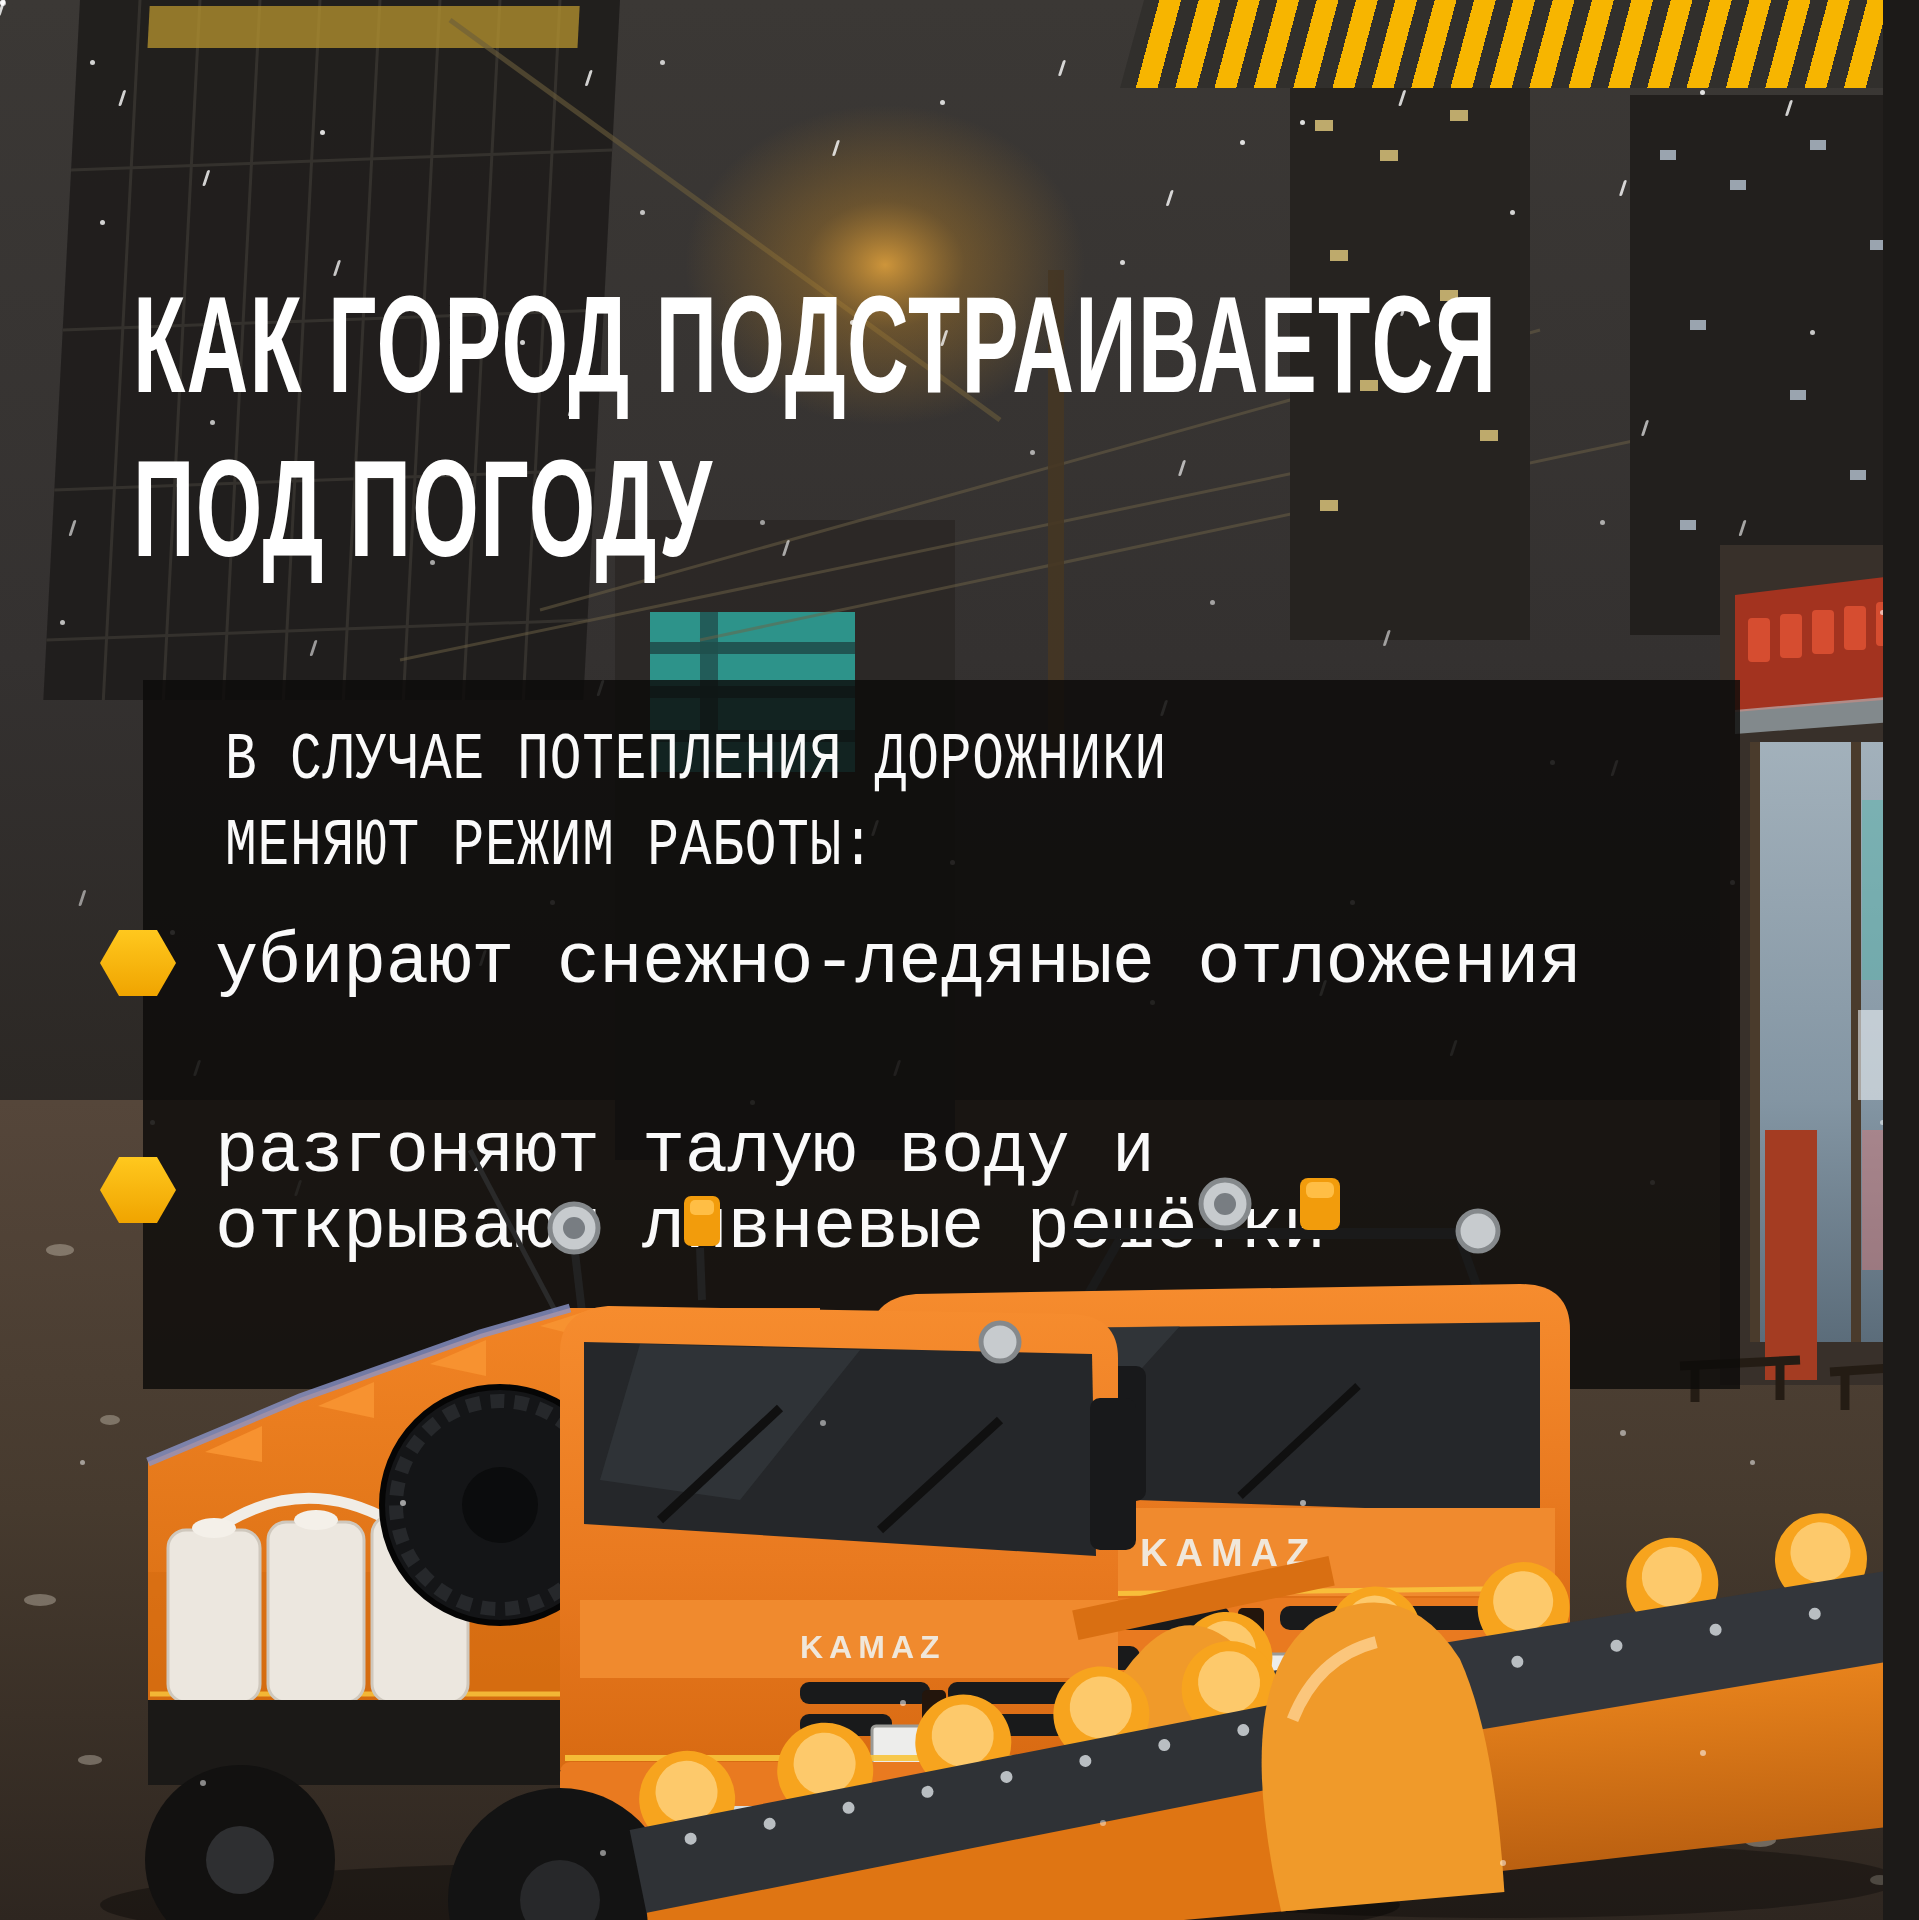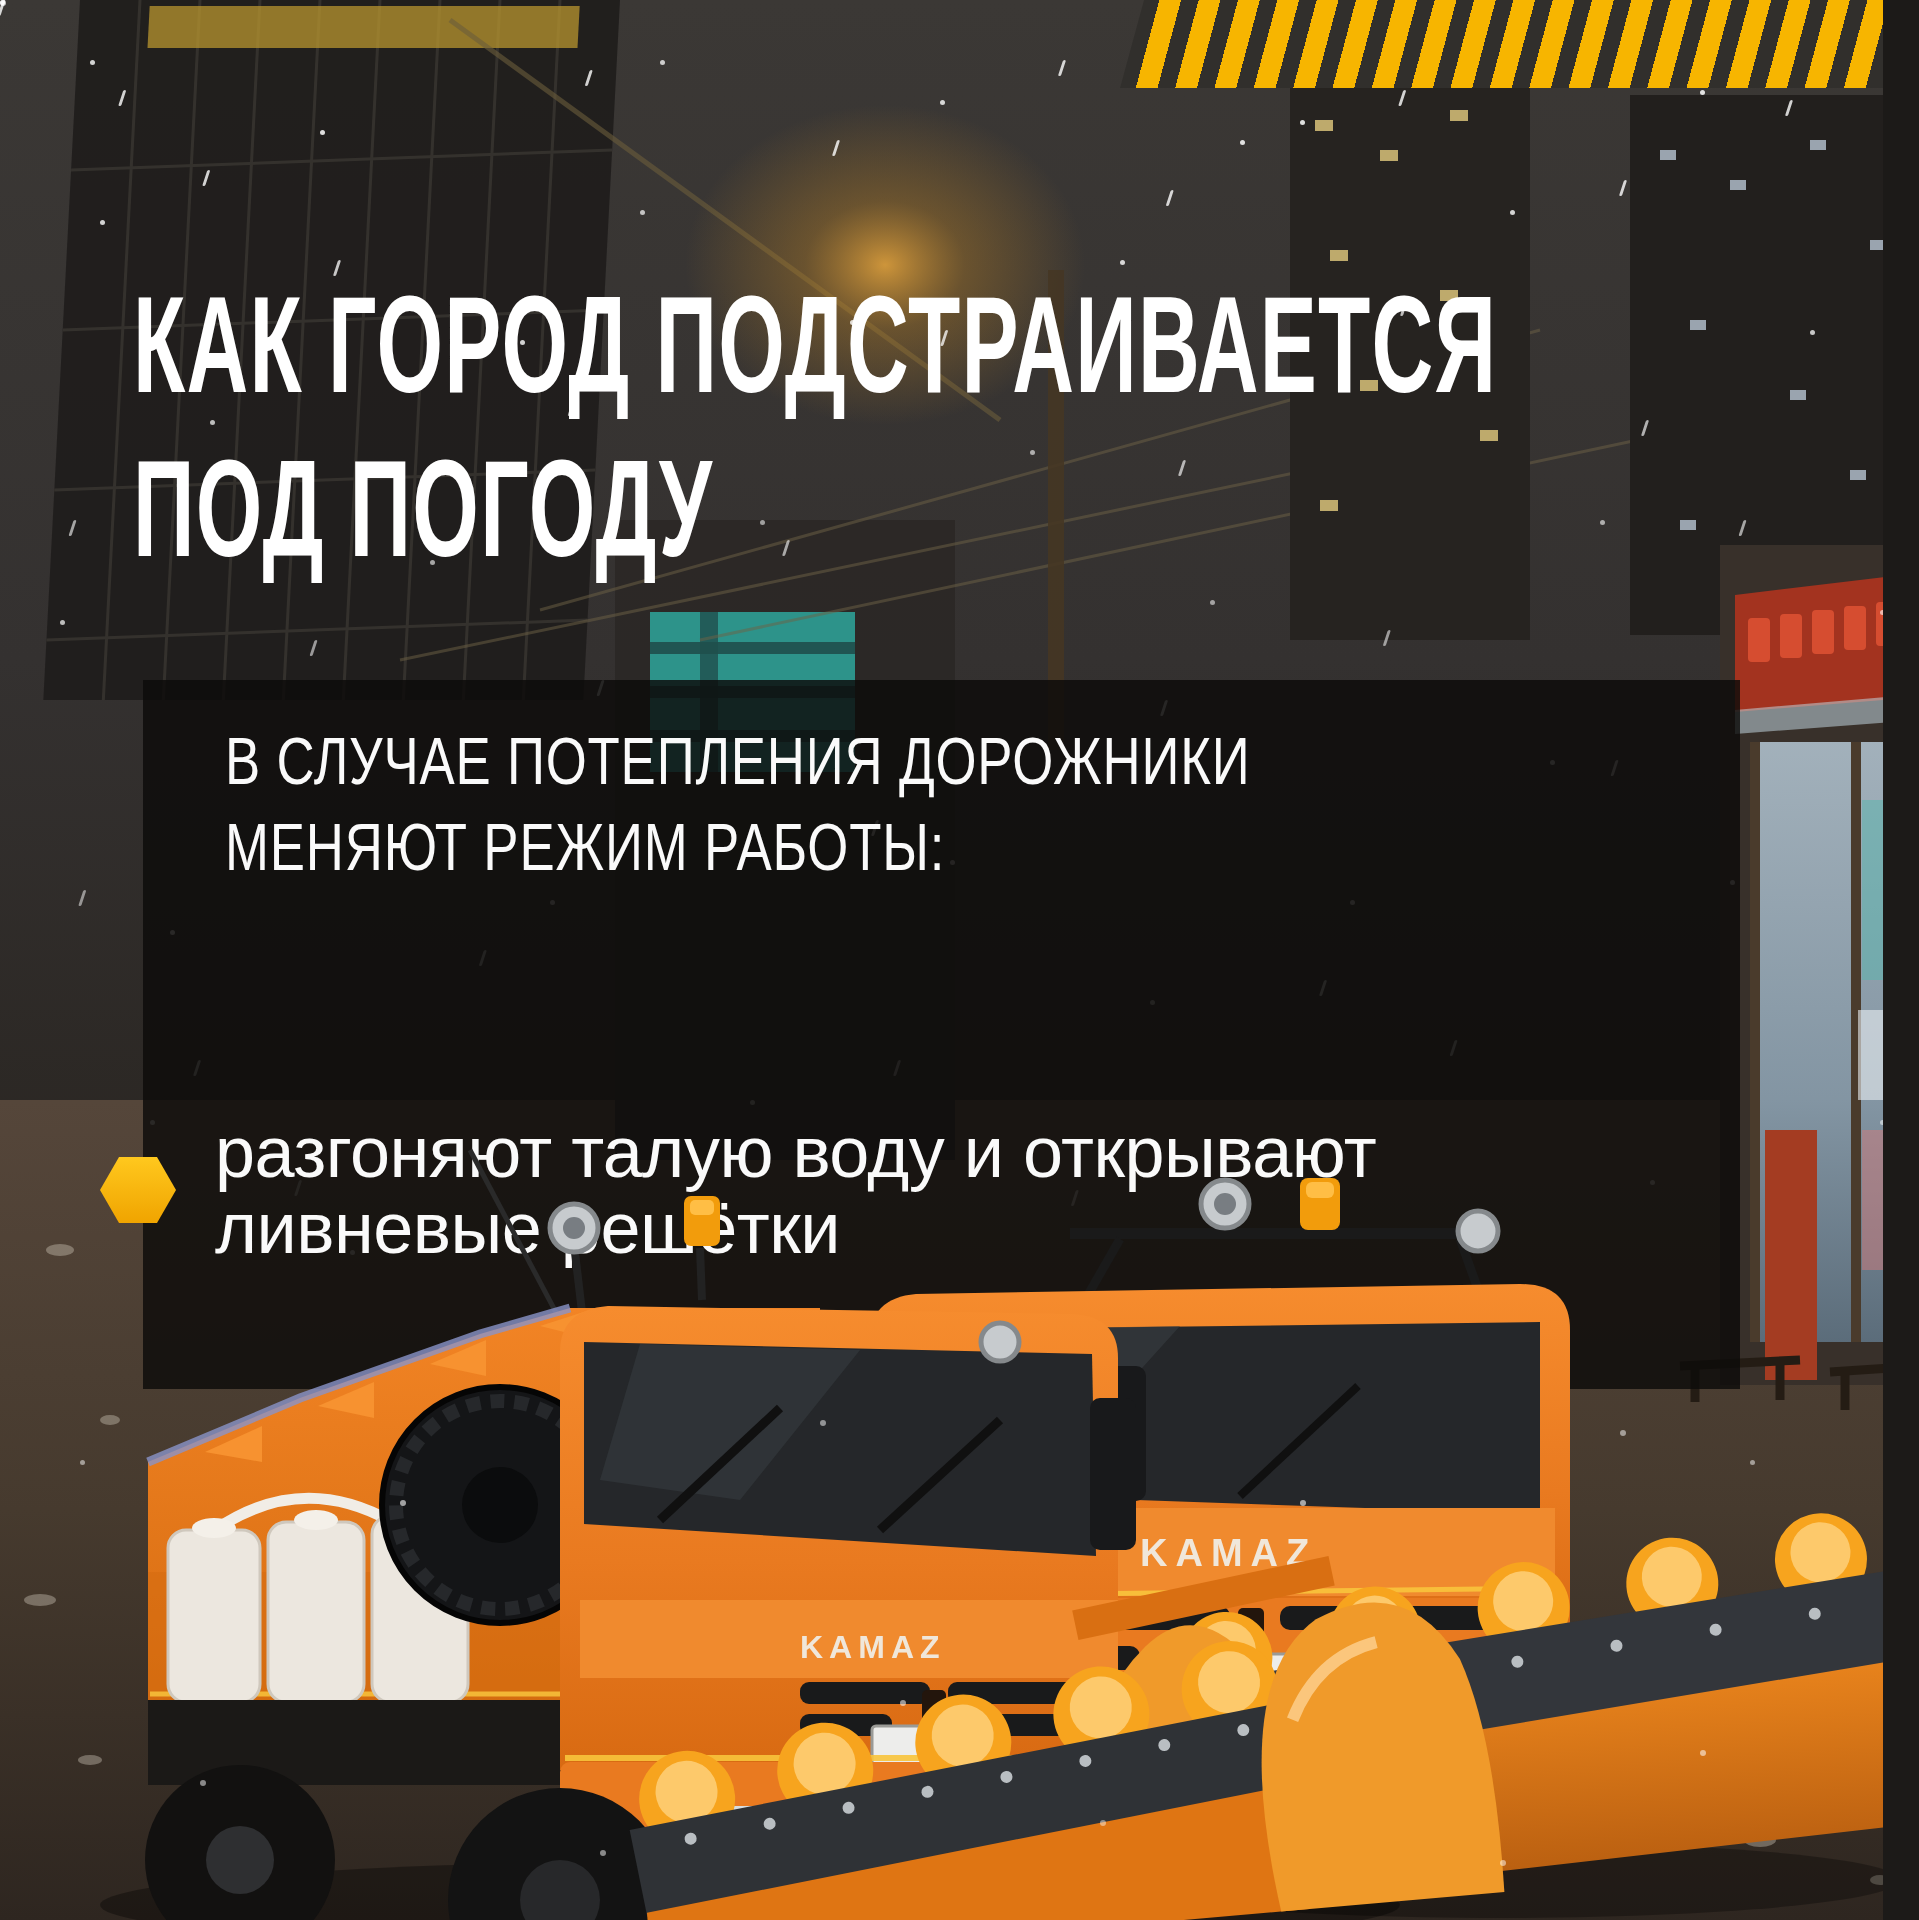--- a/index.html
+++ b/index.html
@@ -22,21 +22,21 @@
   .headline{
     position:absolute;left:133px;top:262px;z-index:4;
     color:#ffffff;font-size:138px;line-height:164px;font-weight:800;
     letter-spacing:2px;transform:scaleX(.62);transform-origin:top left;
     white-space:nowrap;text-transform:uppercase;
   }
 
   
   .panel{
     position:absolute;left:143px;top:680px;width:1597px;height:709px;
-    background:rgba(12,11,10,.82);z-index:5;
+    background:rgba(12,11,10,.82);z-index:5;font-family:Liberation Mono, monospace;
   }
   .panel-heading{
     position:absolute;left:82px;top:38px;
     color:#fafafa;font-size:66px;line-height:86px;font-weight:400;
     letter-spacing:1px;transform:scaleX(.8);transform-origin:top left;
     white-space:nowrap;text-transform:uppercase;
   }
   .bullet-row{
     position:absolute;left:72px;display:flex;align-items:center;
     color:#fafafa;font-size:72px;line-height:76px;font-weight:400;
@@ -263,20 +263,24 @@
     <div>КАК ГОРОД ПОДСТРАИВАЕТСЯ</div>
     <div>ПОД ПОГОДУ</div>
   </div>
 
   <div class="panel">
     <div class="panel-heading">
       <div>В СЛУЧАЕ ПОТЕПЛЕНИЯ ДОРОЖНИКИ</div>
       <div>МЕНЯЮТ РЕЖИМ РАБОТЫ:</div>
     </div>
 
+    <div class="bullet-row" style="top:243px;height:80px;">
+      <span class="hex"></span>
+      <span>убирают снежно-ледяные отложения</span>
+    </div>
     <div class="bullet-row wrap" style="top:434px;height:152px;">
       <span class="hex"></span>
       <span>разгоняют талую воду и открывают ливневые решётки</span>
     </div>
   </div>
 
   <svg class="layer z-trucks" width="1919" height="1920" viewBox="0 0 1919 1920">
     <defs>
       <linearGradient id="cabGrad" x1="0" y1="0" x2="0" y2="1">
         <stop offset="0" stop-color="#f68c2e"></stop>

